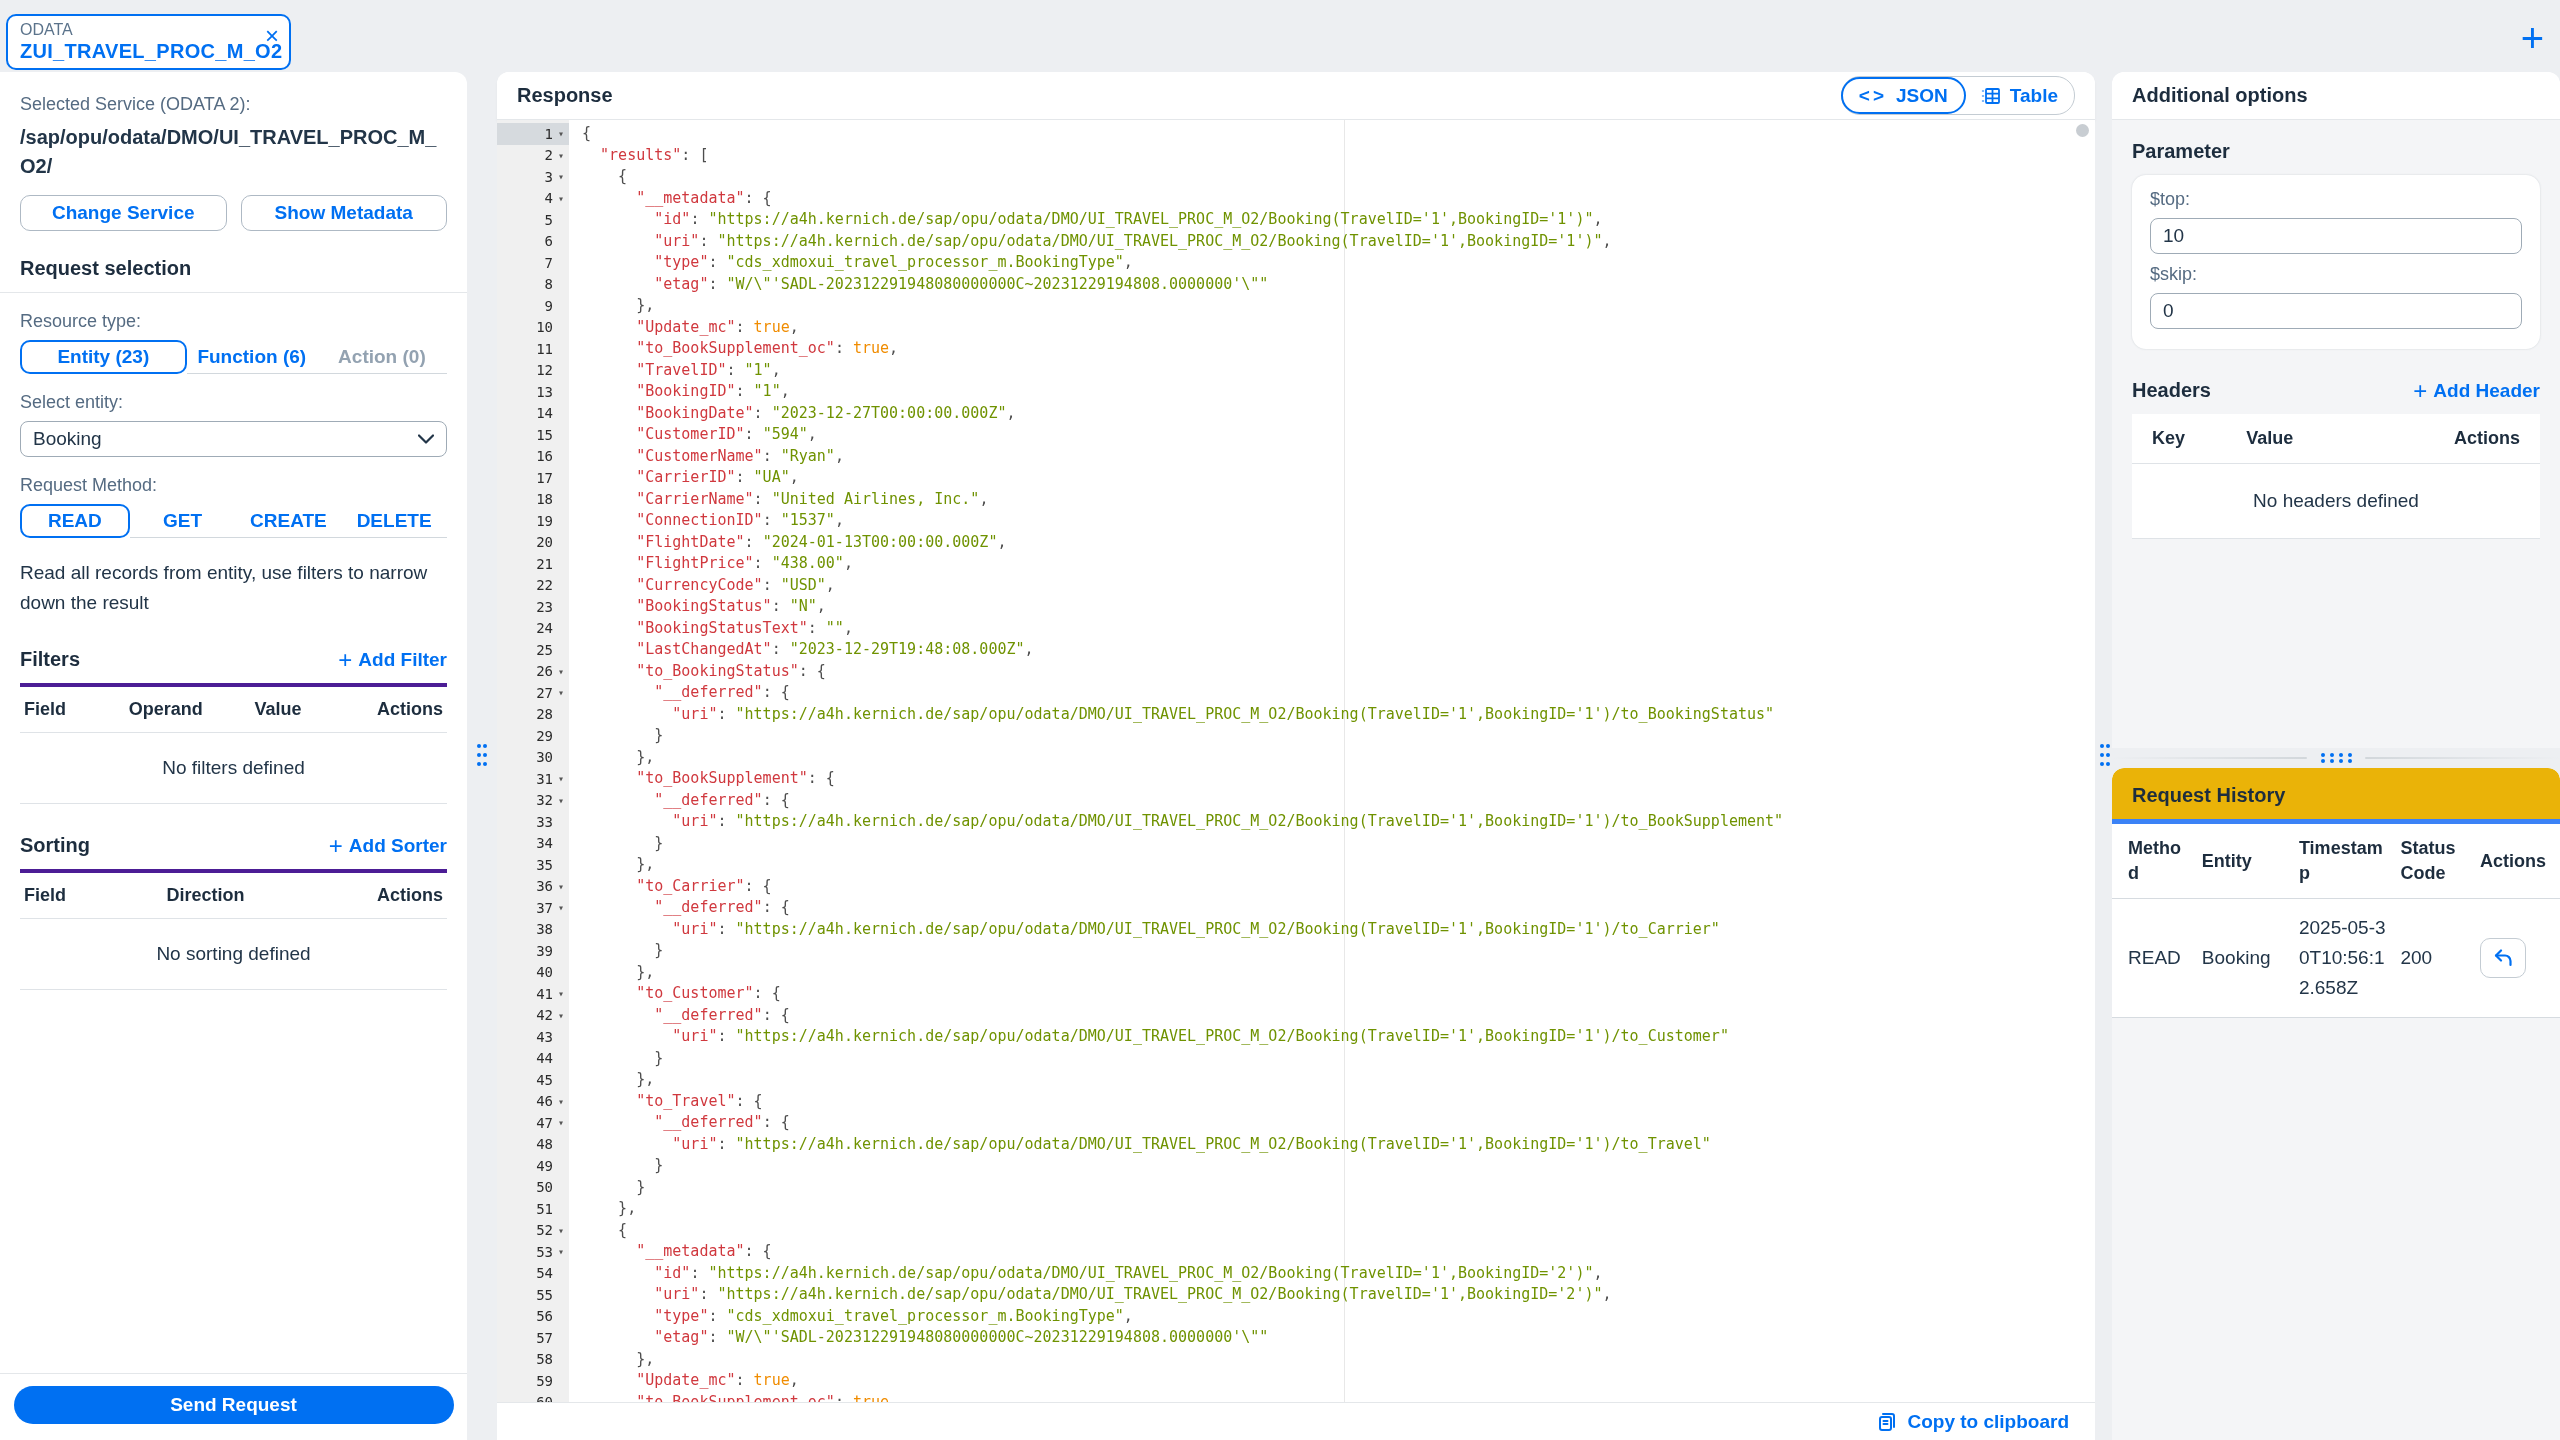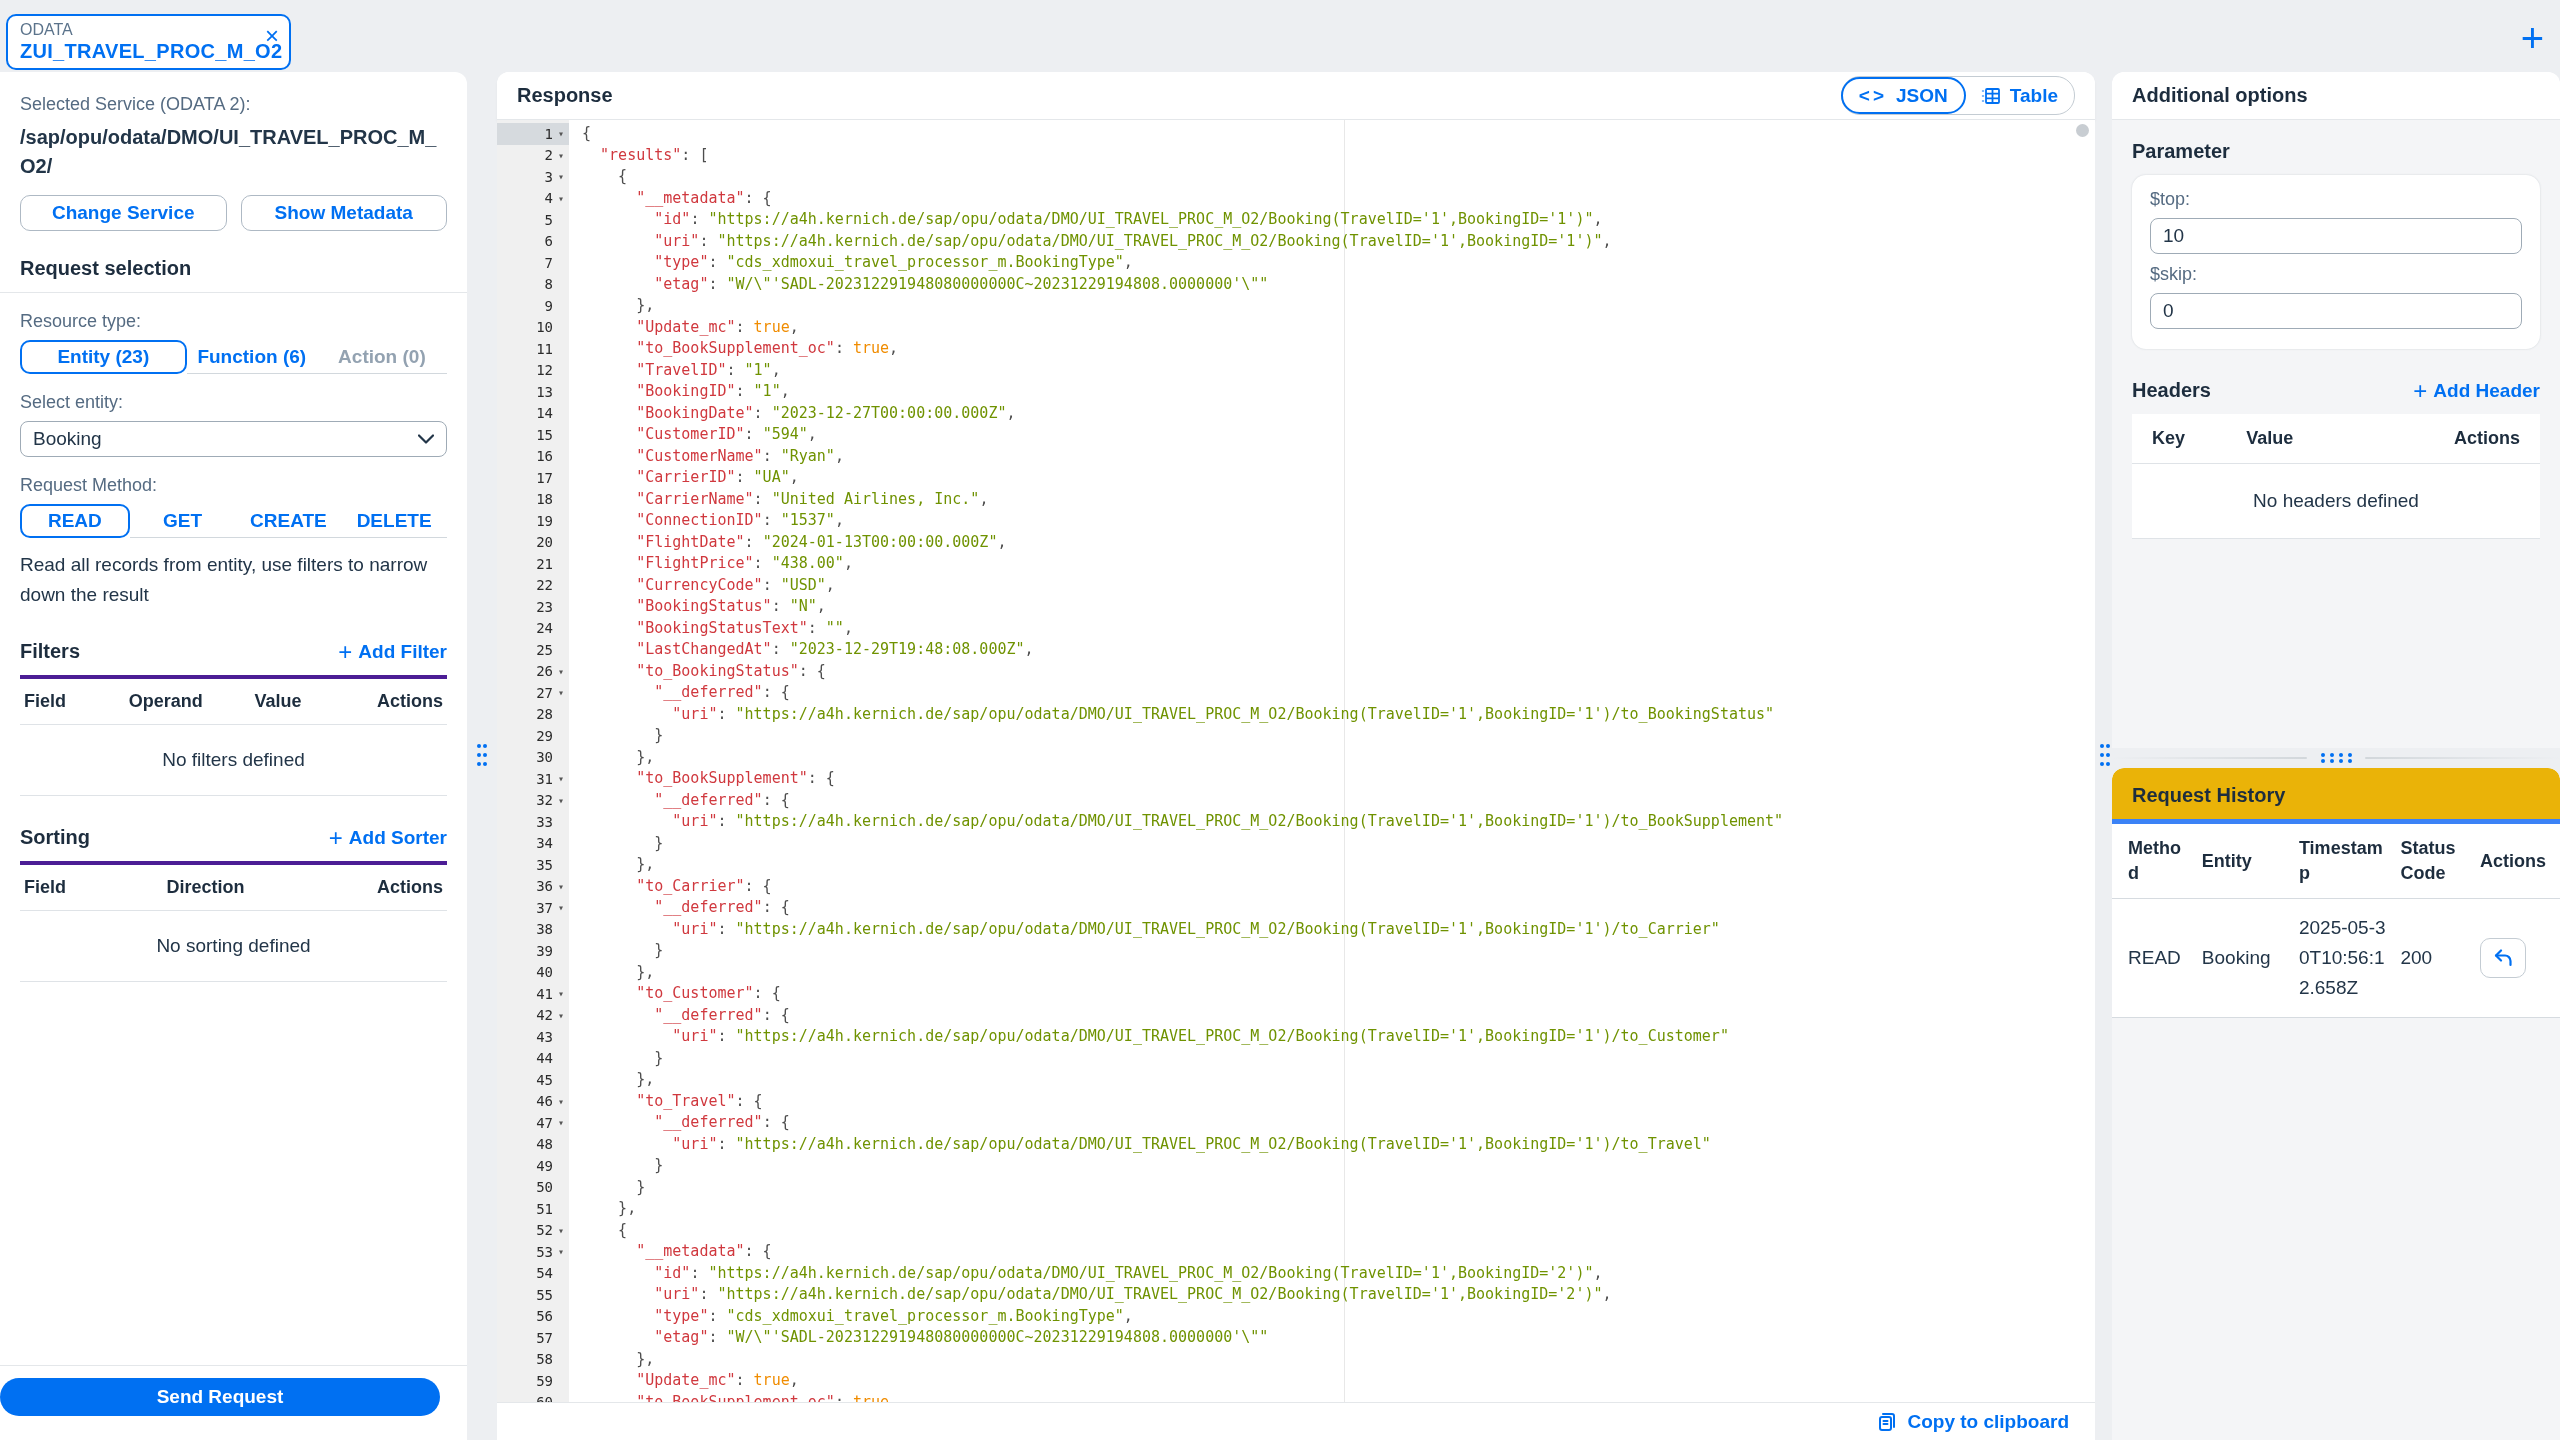--- a/index.html
+++ b/index.html
@@ -54,34 +54,34 @@
     flex:1;height:34px;box-sizing:border-box;display:flex;align-items:center;justify-content:center;
     color:#0070f2;font-weight:700;font-size:19px;border-bottom:1px solid #d2d8dd;cursor:pointer;
   }
   .seg.selected{border:2px solid #0070f2;border-radius:10px;background:#fff;}
   .seg.disabled{color:#93a2b1;cursor:default;}
   .select{
     height:36px;box-sizing:border-box;border:1px solid #9fabb6;border-radius:8px;background:#fff;
     display:flex;align-items:center;justify-content:space-between;padding:0 12px;
     font-size:19px;color:#223548;cursor:pointer;
   }
-  .desc{margin-top:12px;font-size:19px;line-height:30px;color:#223548;}
+  .desc{margin-top:20px;font-size:19px;line-height:30px;color:#223548;}
   .subhead-row{display:flex;align-items:center;justify-content:space-between;margin-top:30px;}
   .subhead{font-size:20px;font-weight:700;color:#1d2d3e;}
   .add-link{display:flex;align-items:center;gap:6px;color:#0070f2;font-weight:700;font-size:19px;cursor:pointer;}
   .add-link .plus{font-size:24px;font-weight:400;line-height:19px;}
 
   .mini-table{margin-top:12px;}
   .mt-head{display:flex;border-top:4px solid #4c1d95;border-bottom:1px solid #dfe3e7;padding:12px 4px;font-size:18px;font-weight:700;color:#1d2d3e;}
   .mt-empty{padding:24px 0;text-align:center;font-size:19px;color:#223548;border-bottom:1px solid #dfe3e7;}
   .c-25{width:25%;} .c-30{width:30%;} .c-20{width:20%;text-align:right;} .c-34{width:34%;} .c-40{width:40%;} .c-26{width:26%;text-align:right;}
 
   .send-bar{
-    position:absolute;left:0;right:0;bottom:12px;height:62px;background:#fff;
-    border-top:1px solid #e4e7ea;display:flex;align-items:center;
+    position:absolute;left:0;right:0;bottom:4px;height:62px;background:#fff;
+    border-top:1px solid #e4e7ea;display:flex;align-items:center;justify-content:center;
   }
   .send-btn{
     width:440px;height:38px;border:none;border-radius:19px;background:#0070f2;color:#fff;
     font-weight:700;font-size:19px;font-family:inherit;cursor:pointer;
   }
 
   
   .mid-header{box-shadow:0 2px 3px rgba(0,0,0,.04);}
   .view-toggle{
     display:flex;align-items:center;height:37px;border:1px solid #c4ccd3;border-radius:19px;background:#fff;

